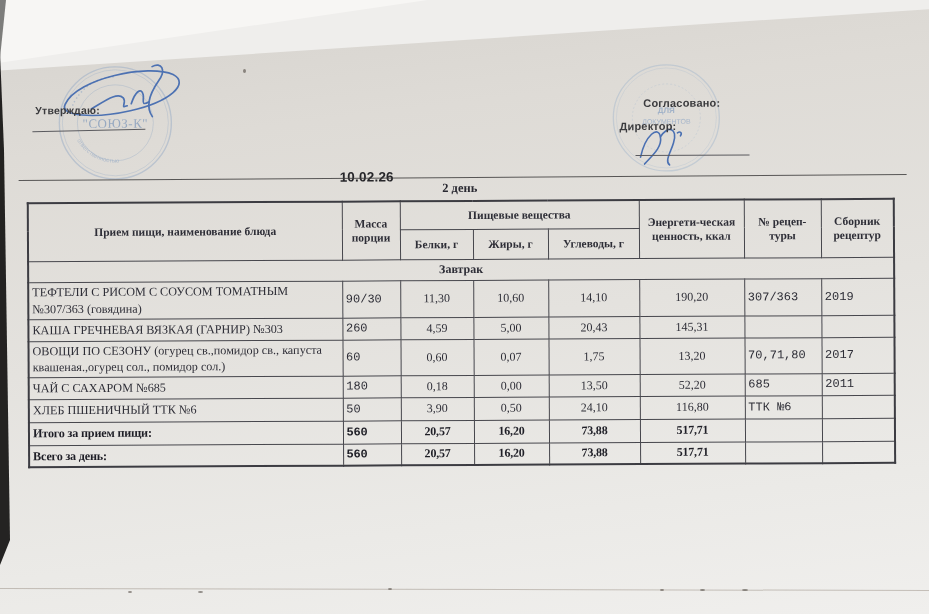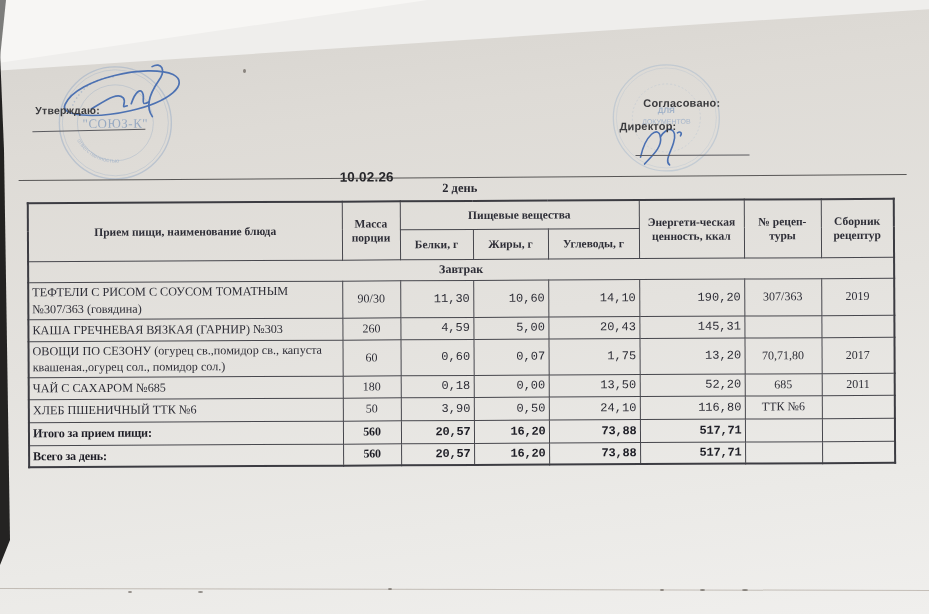--- a/index.html
+++ b/index.html
@@ -36,22 +36,22 @@
              font-weight:bold;font-size:12.5px;color:#2a2a32;}
 
   table.menu{position:absolute;left:27px;top:200px;width:866px;border-collapse:collapse;
              table-layout:fixed;font-size:12px;color:#2e2e37;}
   table.menu td{border:1.5px solid #47474d;padding:1px 3px;vertical-align:middle;
                 overflow:hidden;}
   table.menu{border:2px solid #3c3c42;}
   td.h{font-weight:bold;text-align:center;font-size:11.5px;line-height:1.22;padding:1px 2px;}
   td.section{font-weight:bold;text-align:center;font-size:12px;}
   td.dish{font-size:12.2px;line-height:1.32;padding-left:5px;}
-  td.num{text-align:right;padding-right:6px;font-family:Liberation Mono, monospace;}
-  td.ctr{text-align:center;}
+  td.num{text-align:center;padding-right:6px;}
+  td.ctr{text-align:left;font-family:Liberation Mono, monospace;}
   tr.tot td{font-weight:bold;color:#1f1f27;letter-spacing:-.2px;}
   .bleed-line{position:absolute;left:0;top:589px;width:929px;
               border-top:1px solid rgba(125,112,100,.38);transform:rotate(0.12deg);}
 </style>
 </head>
 <body>
 
 <div class="scene">
   <div class="paper"></div>
   <div class="sheet-corner"></div>

